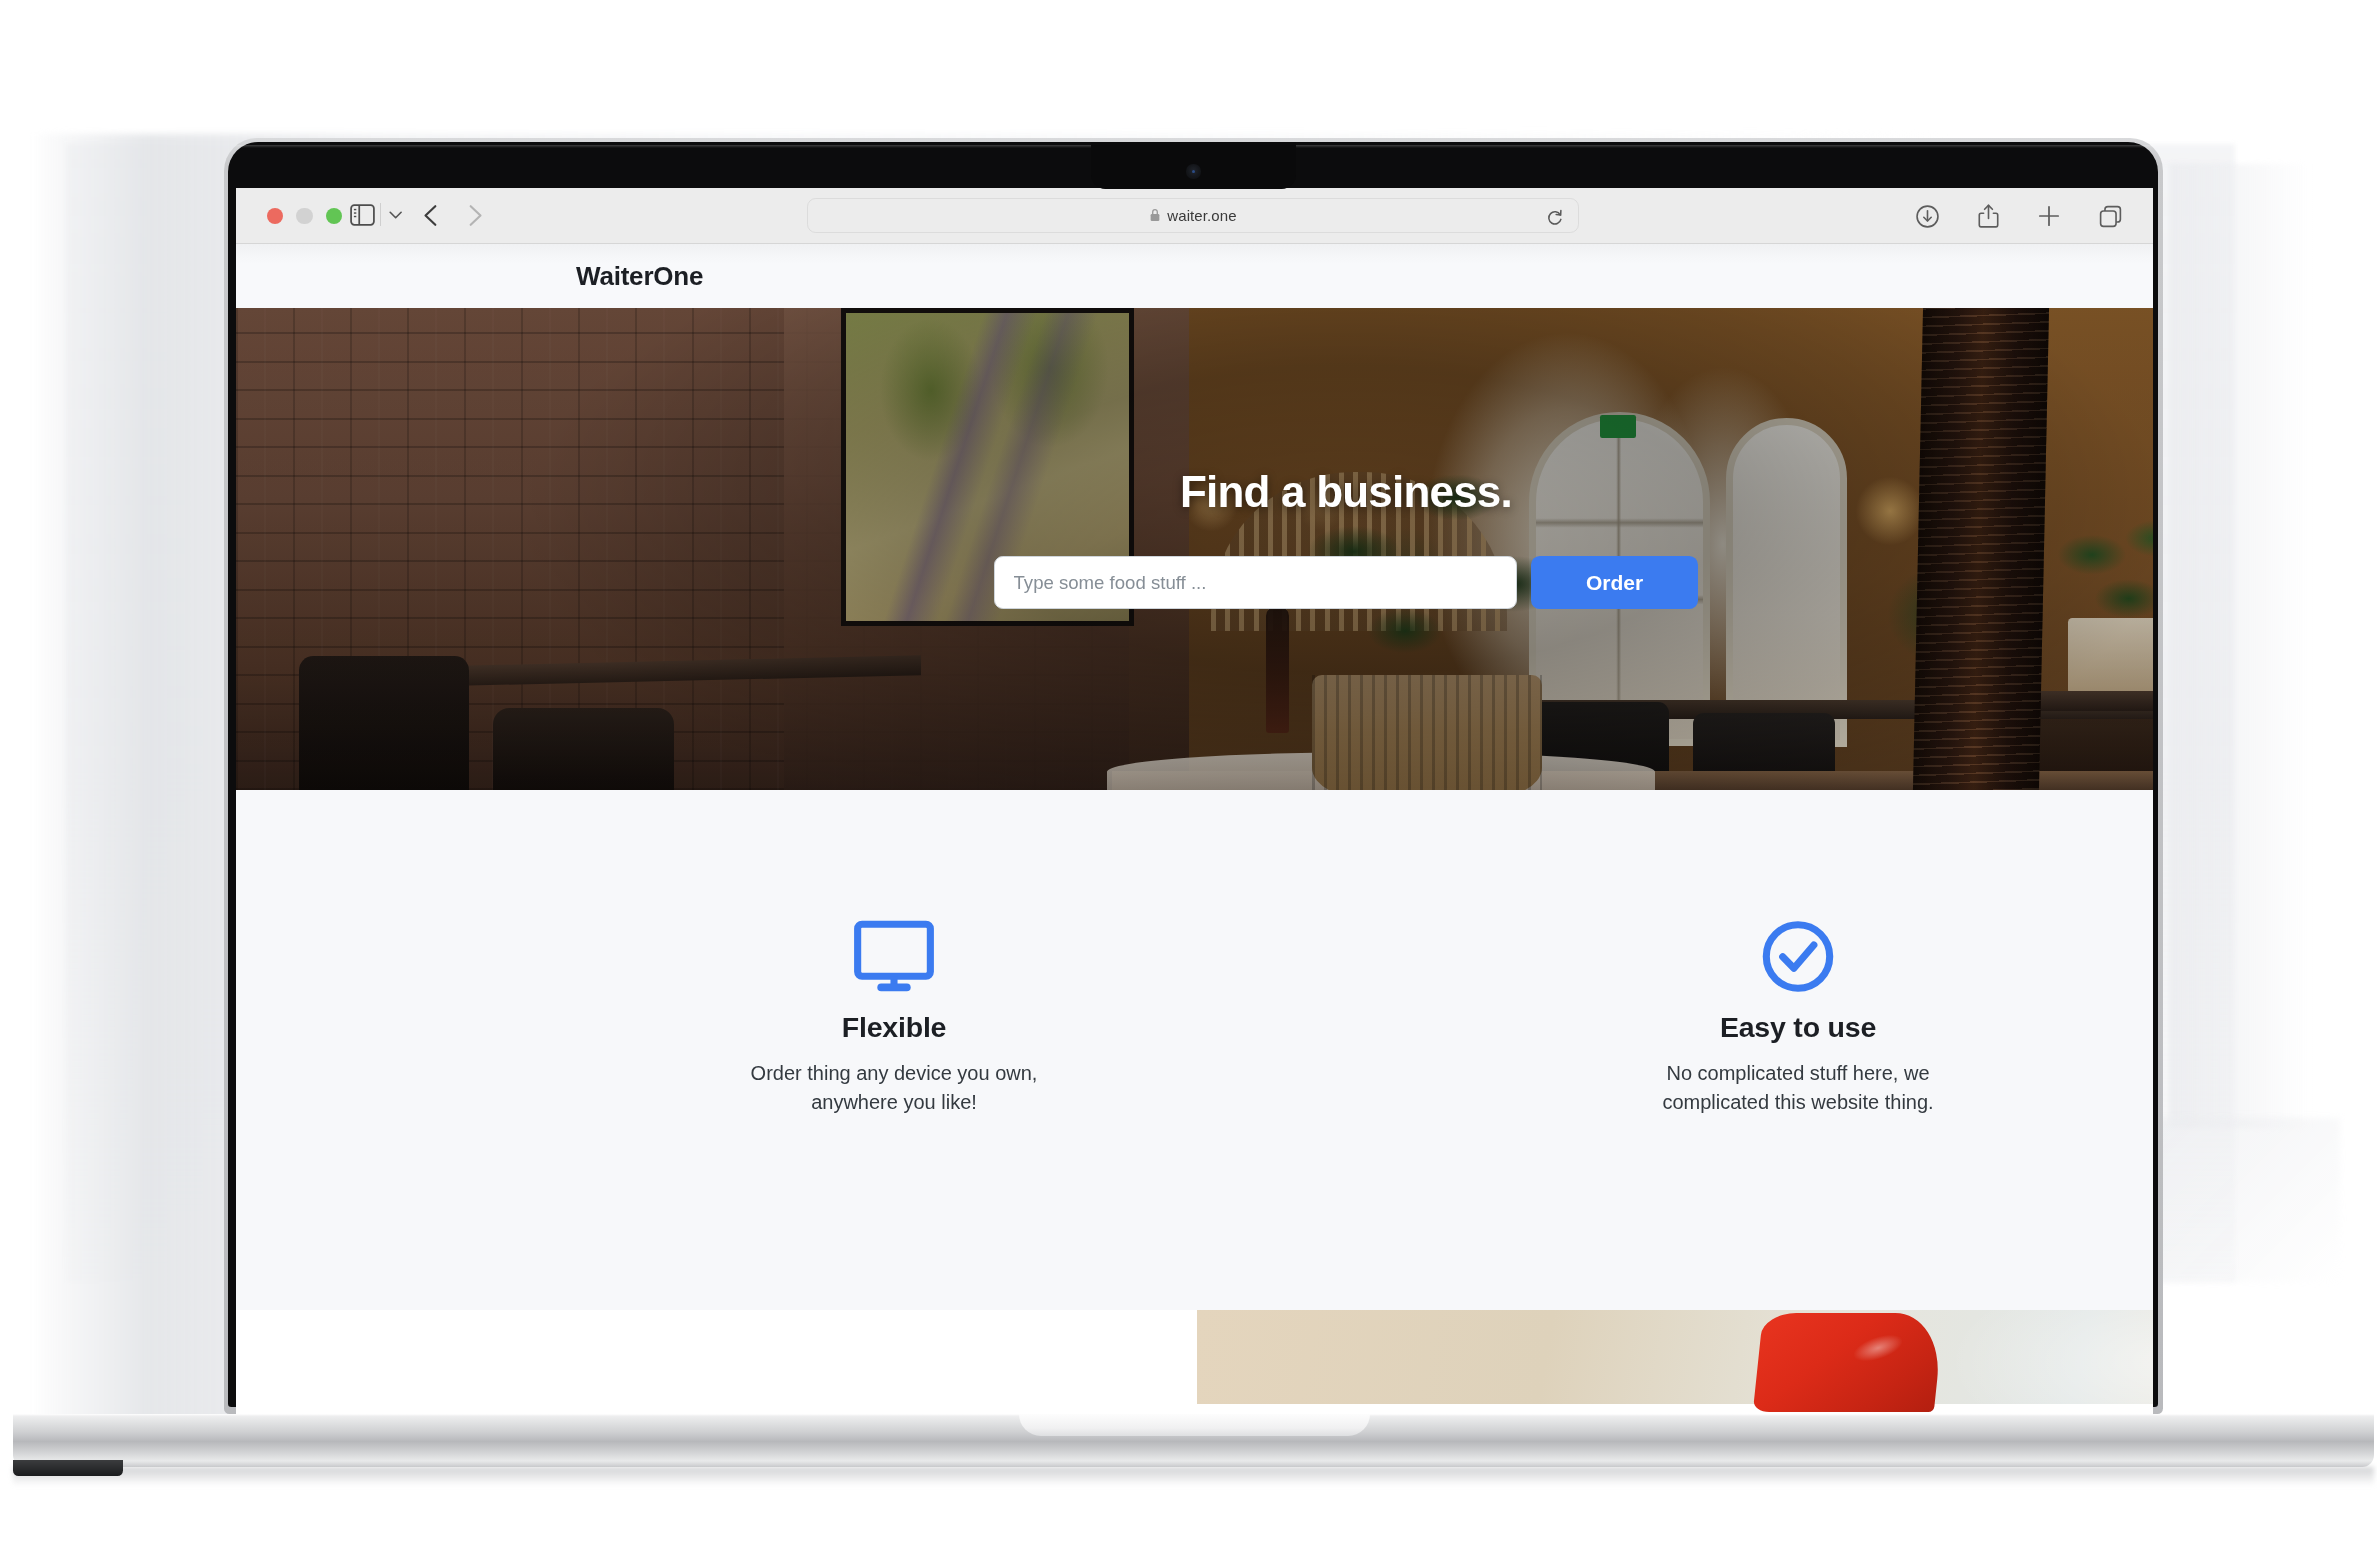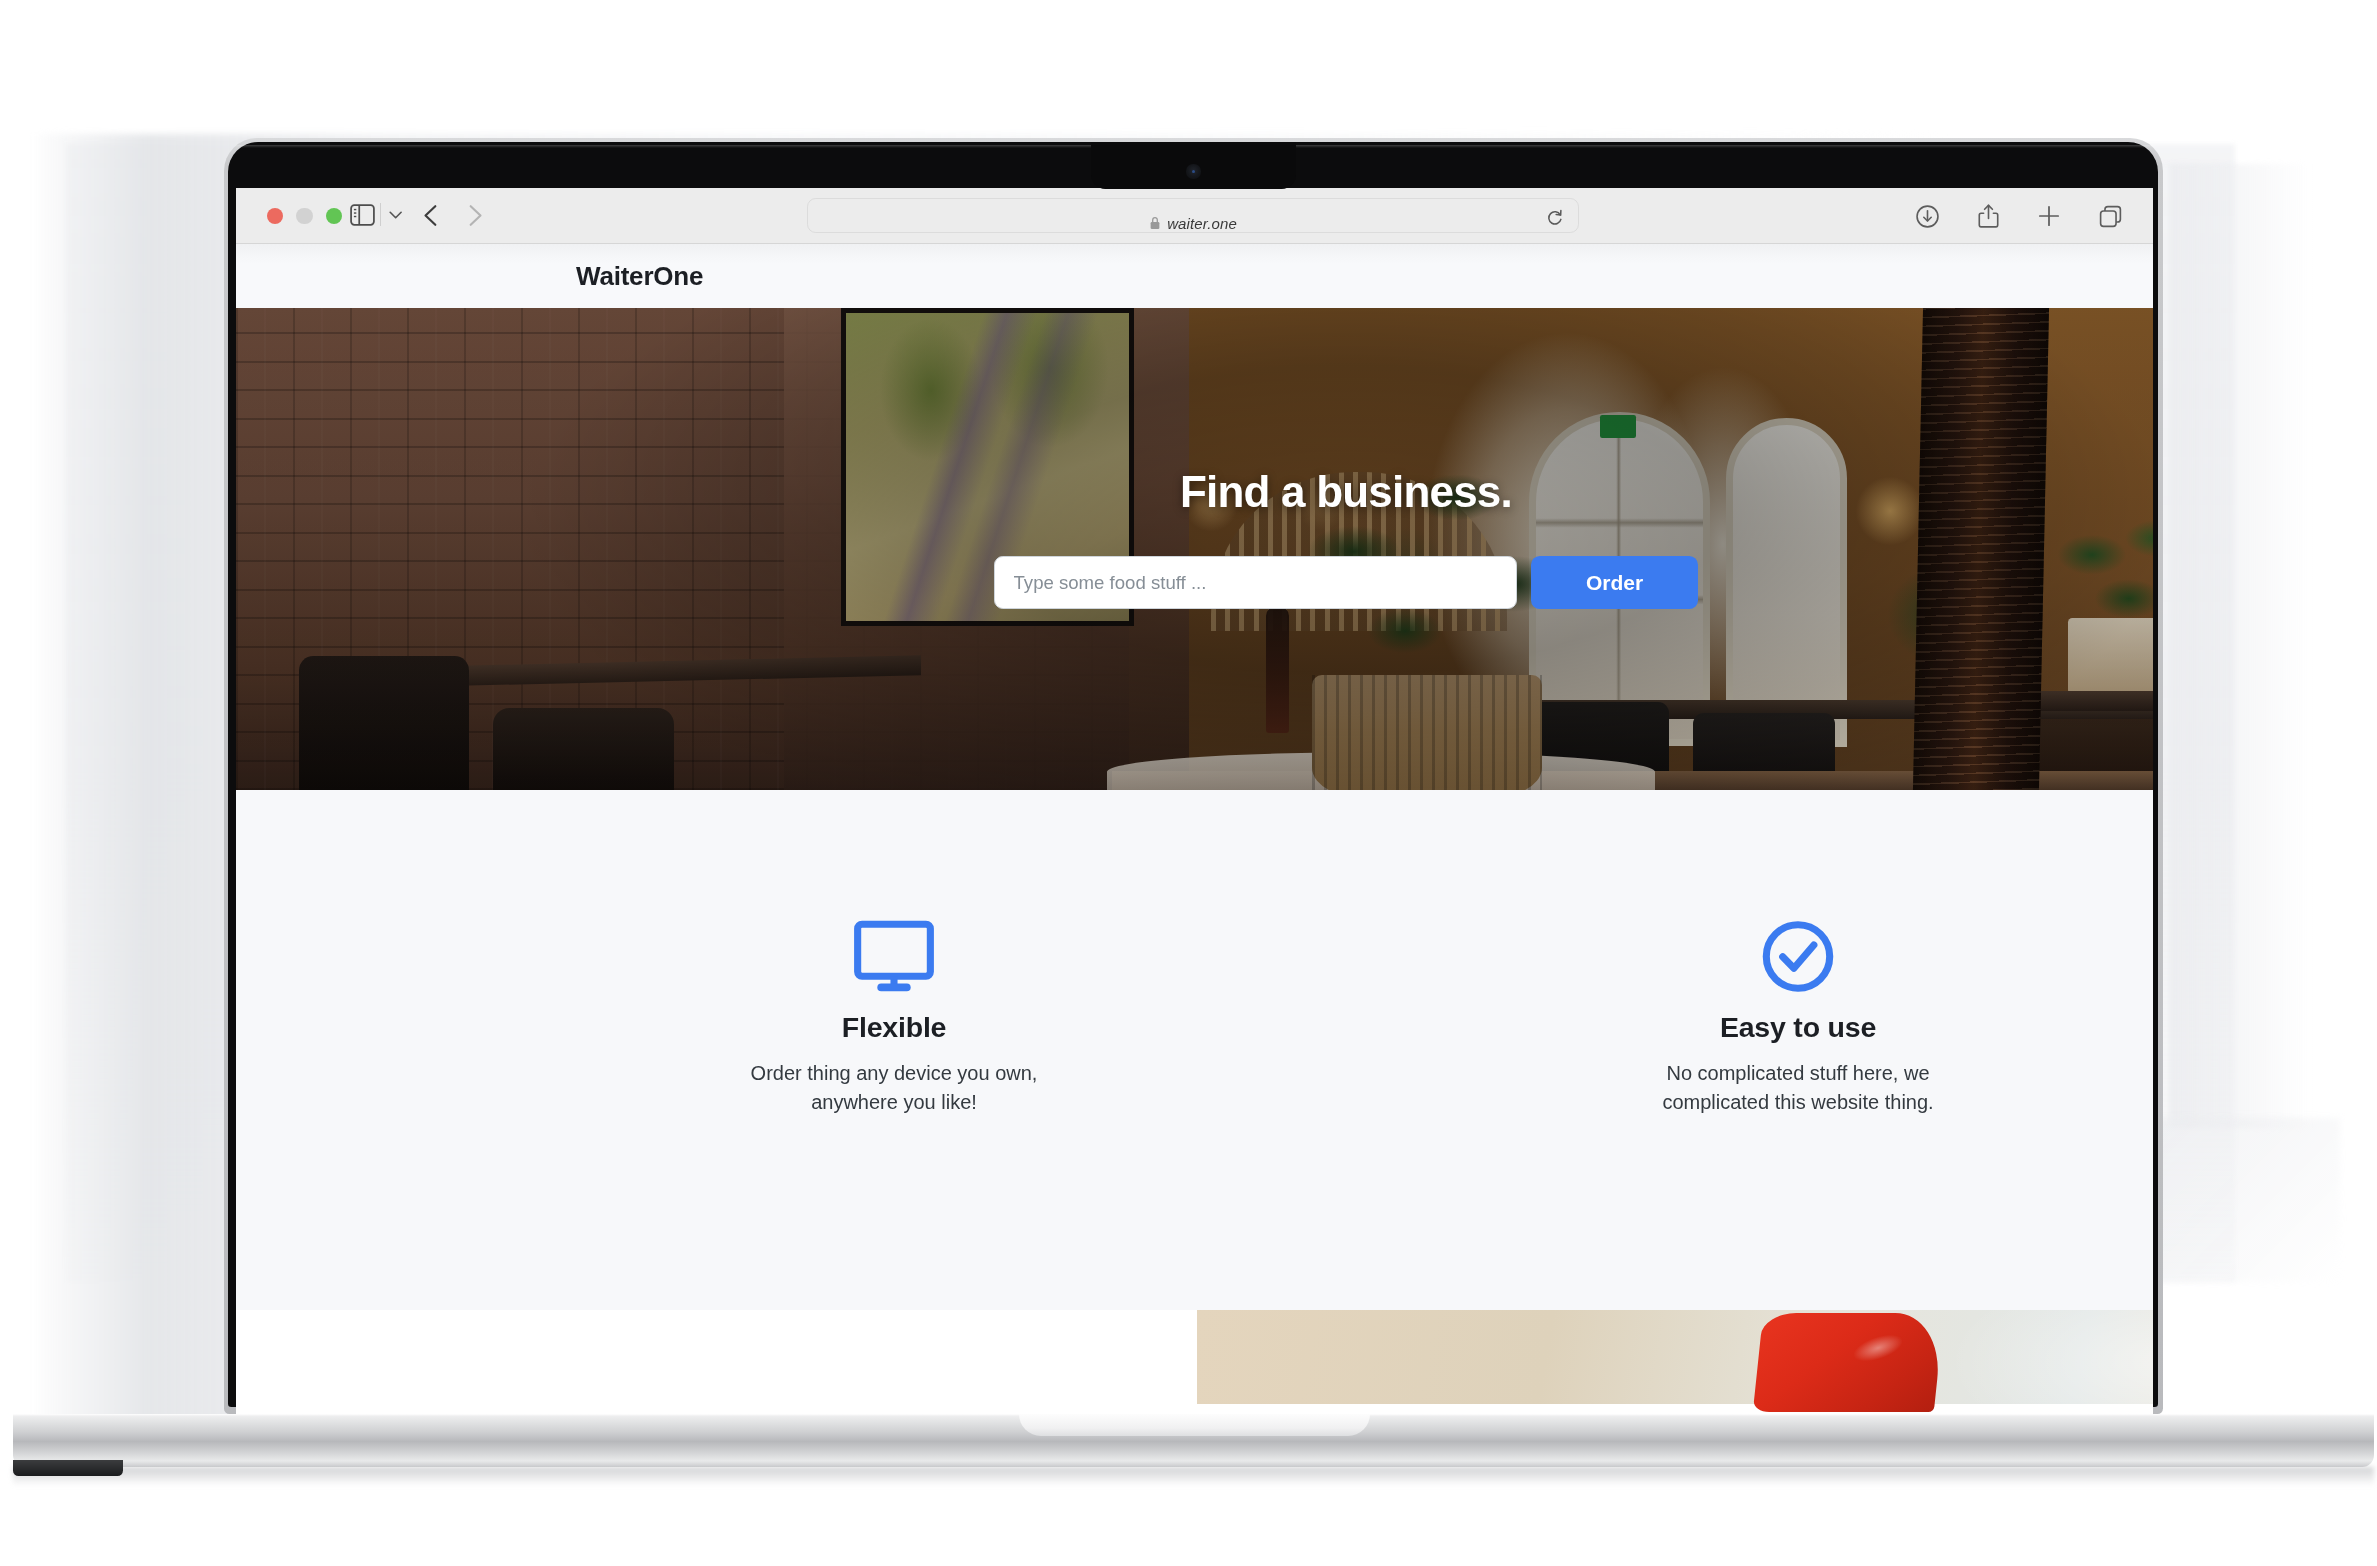--- a/index.html
+++ b/index.html
@@ -224,23 +224,22 @@
   .urlbar {
     position: absolute;
     left: 571px;
     top: 10px;
     width: 772px;
     height: 35px;
     background: #ececec;
     border: 1.1px solid #dcdcdc;
     border-radius: 8.8px;
     display: flex;
-    align-items: flex-end;
+    align-items: center;
     justify-content: center;
-    font-style: italic;
   }
   .url-text {
     display: flex;
     align-items: center;
     gap: 6px;
     font-size: 15px;
     color: #3a3a3a;
     letter-spacing: 0.1px;
   }
   .reload-btn {

